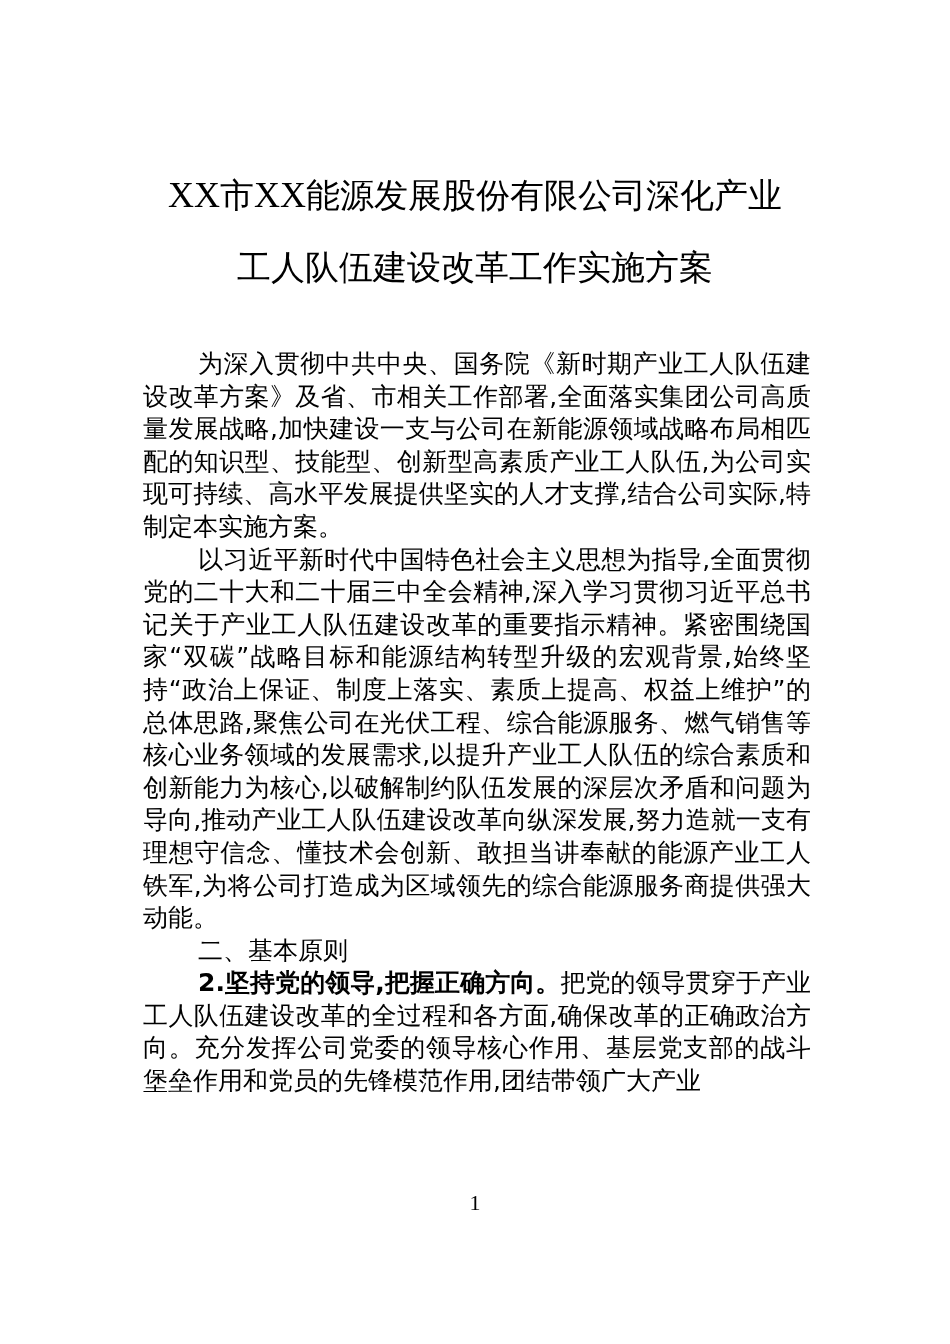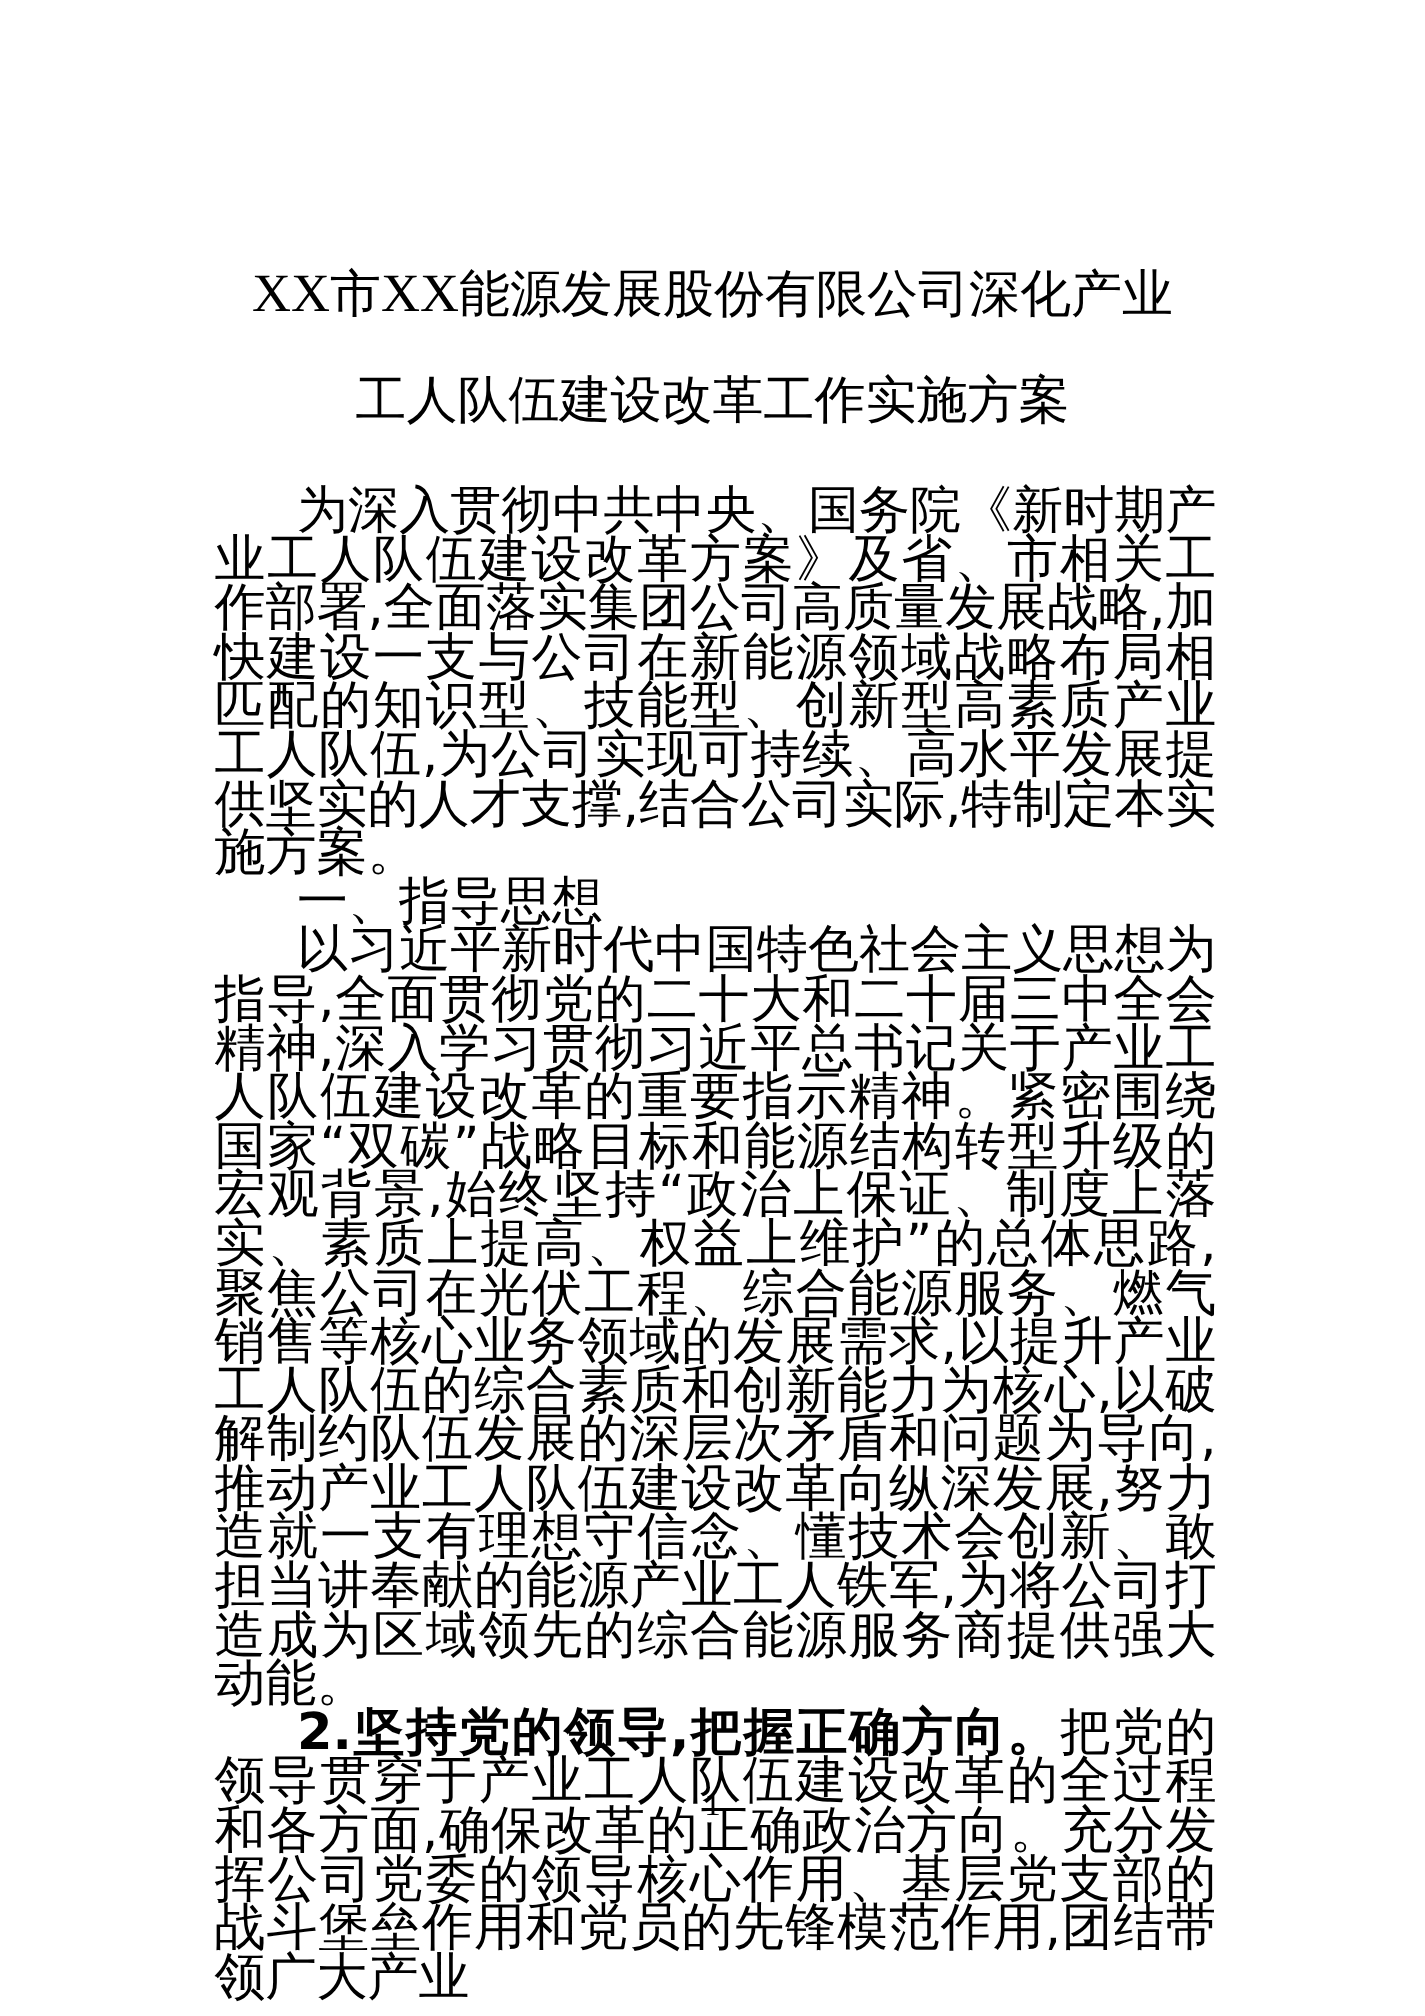--- a/index.html
+++ b/index.html
@@ -36,24 +36,24 @@
     .title .latin {
       font-family: "Liberation Serif", "DejaVu Serif", serif;
       font-size: 36px;
     }
     .title-line-1 { top: 175px; }
     .title-line-2 { top: 247px; }
 
     .body {
       position: absolute;
       left: 143px;
-      top: 324px;
+      top: 348px;
       width: 668px;
       font-family: "DejaVu Sans", "Liberation Sans", sans-serif;
-      font-size: 34px;
+      font-size: 25px;
       line-height: 32.6px;
       text-align: justify;
       text-justify: inter-character;
     }
     .body p {
       margin: 0;
       text-indent: 55px;
       word-break: break-all;
     }
     .body p.heading {
@@ -77,20 +77,20 @@
 <body>
 
 <div class="page">
 
   <div class="title title-line-1"><span class="latin">XX</span><span>市</span><span class="latin">XX</span><span>能源发展股份有限公司深化产业</span></div>
 
   <div class="title title-line-2">工人队伍建设改革工作实施方案</div>
 
   <div class="body">
     <p>为深入贯彻中共中央、国务院《新时期产业工人队伍建设改革方案》及省、市相关工作部署,全面落实集团公司高质量发展战略,加快建设一支与公司在新能源领域战略布局相匹配的知识型、技能型、创新型高素质产业工人队伍,为公司实现可持续、高水平发展提供坚实的人才支撑,结合公司实际,特制定本实施方案。</p>
-    <p class="heading">一、指导思想</p>
     <p>以习近平新时代中国特色社会主义思想为指导,全面贯彻党的二十大和二十届三中全会精神,深入学习贯彻习近平总书记关于产业工人队伍建设改革的重要指示精神。紧密围绕国家“双碳”战略目标和能源结构转型升级的宏观背景,始终坚持“政治上保证、制度上落实、素质上提高、权益上维护”的总体思路,聚焦公司在光伏工程、综合能源服务、燃气销售等核心业务领域的发展需求,以提升产业工人队伍的综合素质和创新能力为核心,以破解制约队伍发展的深层次矛盾和问题为导向,推动产业工人队伍建设改革向纵深发展,努力造就一支有理想守信念、懂技术会创新、敢担当讲奉献的能源产业工人铁军,为将公司打造成为区域领先的综合能源服务商提供强大动能。</p>
+    <p class="heading">二、基本原则</p>
     <p><b>2.坚持党的领导,把握正确方向。</b><span>把党的领导贯穿于产业工人队伍建设改革的全过程和各方面,确保改革的正确政治方向。充分发挥公司党委的领导核心作用、基层党支部的战斗堡垒作用和党员的先锋模范作用,团结带领广大产业</span></p>
   </div>
 
   <div class="page-number">1</div>
 
 </div>
 
 </body></html>

